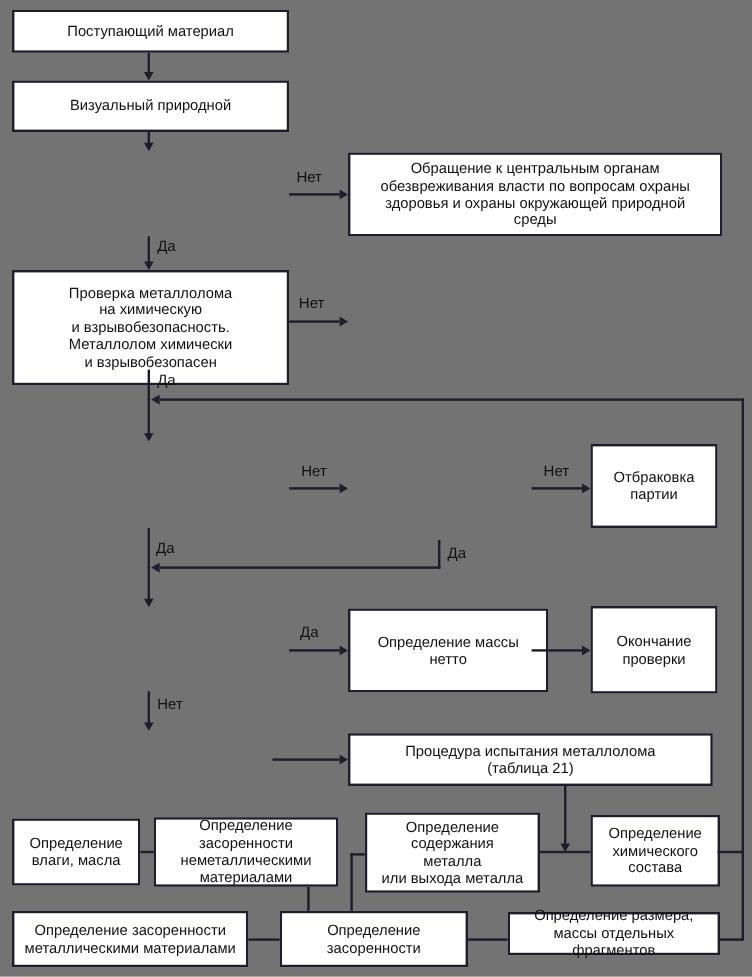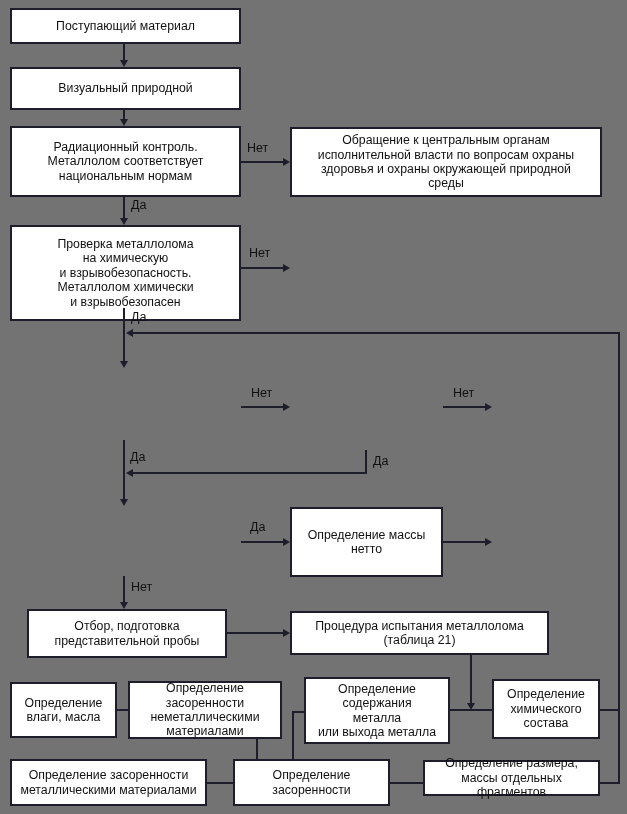--- a/index.html
+++ b/index.html
@@ -40,37 +40,36 @@
   .ah-r { border-top: 4px solid transparent; border-bottom: 4px solid transparent; border-left: 7px solid #1d1d2b; }
   .ah-l { border-top: 4px solid transparent; border-bottom: 4px solid transparent; border-right: 7px solid #1d1d2b; }
 </style>
 </head>
 <body>
 
 <div id="canvas">
 
   <div class="node" style="left:10px;top:8px;width:231px;height:36px">Поступающий материал</div>
   <div class="node" style="left:10px;top:67px;width:231px;height:43px">Визуальный природной</div>
-  <div class="node" style="left:10px;top:126px;width:231px;height:71px">Радиационный контроль.
-Металлолом соответствует
-национальным нормам</div>
   <div class="node" style="left:290px;top:127px;width:312px;height:70px">Обращение к центральным органам
-исполнительной власти по вопросам охраны
+обезвреживания власти по вопросам охраны
 здоровья и охраны окружающей природной
 среды</div>
   <div class="node" style="left:10px;top:225px;width:231px;height:96px">Проверка металлолома
 на химическую
 и взрывобезопасность.
 Металлолом химически
 и взрывобезопасен</div>
-  <div class="node" style="left:290px;top:507px;width:153px;height:70px">Определение массы
+  <div class="node" style="left:492px;top:370px;width:106px;height:70px">Отбраковка
+партии</div>
+  <div class="node" style="left:290px;top:507px;width:167px;height:70px">Определение массы
 нетто</div>
-  <div class="node" style="left:27px;top:609px;width:200px;height:49px">Отбор, подготовка
-представительной пробы</div>
-  <div class="node" style="left:290px;top:611px;width:259px;height:44px">Процедура испытания металлолома
+  <div class="node" style="left:492px;top:505px;width:106px;height:73px">Окончание
+проверки</div>
+  <div class="node" style="left:290px;top:611px;width:304px;height:44px">Процедура испытания металлолома
 (таблица 21)</div>
   <div class="node" style="left:10px;top:682px;width:107px;height:56px">Определение
 влаги, масла</div>
   <div class="node" style="left:128px;top:681px;width:154px;height:58px">Определение
 засоренности
 неметаллическими
 материалами</div>
   <div class="node" style="left:304px;top:677px;width:146px;height:67px">Определение
 содержания
 металла

